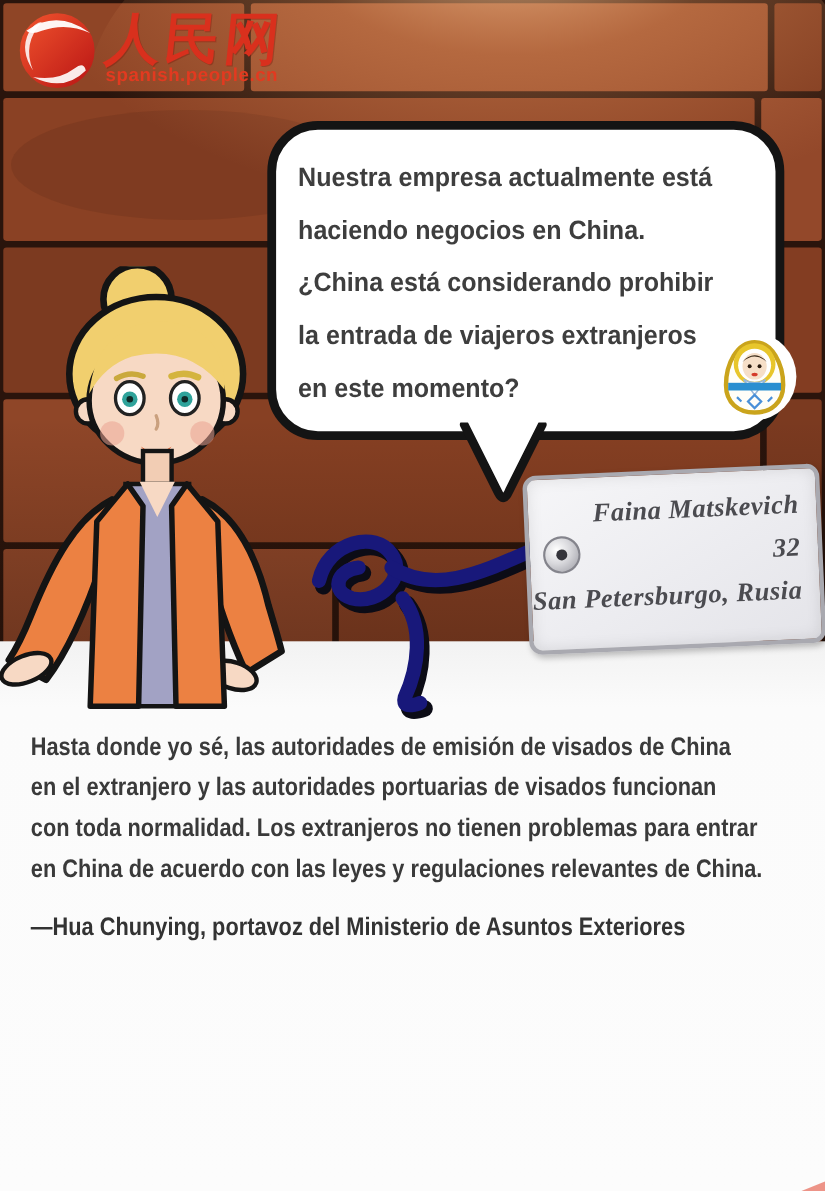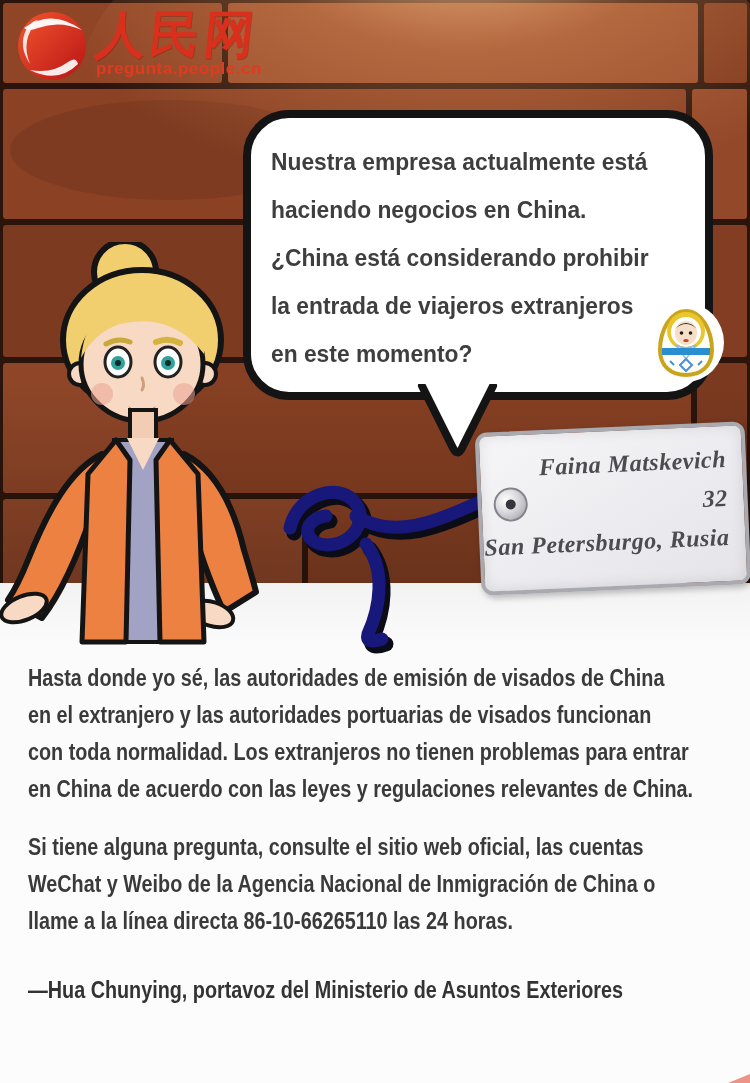--- a/index.html
+++ b/index.html
@@ -135,21 +135,21 @@
           <stop offset="0" stop-color="#f2552e"></stop>
           <stop offset="1" stop-color="#b81414"></stop>
         </linearGradient>
       </defs>
       <circle cx="44" cy="40" r="34" fill="url(#rg)"></circle>
       <path d="M 16,22 Q 44,2 74,24 Q 52,14 30,22 Q 20,26 16,22 Z" fill="#fff" opacity=".95"></path>
       <path d="M 70,58 Q 50,78 22,64 Q 44,68 60,56 Q 68,50 70,58 Z" fill="#fff" opacity=".9"></path>
       <path d="M 30,14 Q 12,34 22,58 Q 10,40 18,24 Q 24,14 30,14 Z" fill="#fff" opacity=".85"></path>
     </svg>
     <div class="logo-cn">人民网</div>
-    <div class="logo-site">pregunta.people.cn</div>
+    <div class="logo-site">spanish.people.cn</div>
   </div>
 
   <div class="white-section"></div>
 
   <svg class="woman" viewBox="0 0 270 405" xmlns="http://www.w3.org/2000/svg">
 
     <circle cx="125" cy="30" r="31" fill="#f1cf6e" stroke="#141414" stroke-width="6"></circle>
 
     <ellipse cx="142" cy="98" rx="79" ry="70" fill="#f1cf6e" stroke="#141414" stroke-width="6"></ellipse>
 
@@ -248,22 +248,17 @@
     <div class="tag-text">San Petersburgo, Rusia</div>
   </div>
 
   <div class="answer">
     <div class="para1">
       <div class="ans-line">Hasta donde yo sé, las autoridades de emisión de visados de China</div>
       <div class="ans-line">en el extranjero y las autoridades portuarias de visados funcionan</div>
       <div class="ans-line">con toda normalidad. Los extranjeros no tienen problemas para entrar</div>
       <div class="ans-line">en China de acuerdo con las leyes y regulaciones relevantes de China.</div>
     </div>
-    <div class="para2">
-      <div class="ans-line">Si tiene alguna pregunta, consulte el sitio web oficial, las cuentas</div>
-      <div class="ans-line">WeChat y Weibo de la Agencia Nacional de Inmigración de China o</div>
-      <div class="ans-line">llame a la línea directa 86-10-66265110 las 24 horas.</div>
-    </div>
     <div class="attribution">—Hua Chunying, portavoz del Ministerio de Asuntos Exteriores</div>
   </div>
 
   <div class="corner-accent"></div>
 </div>
 
 </body></html>

